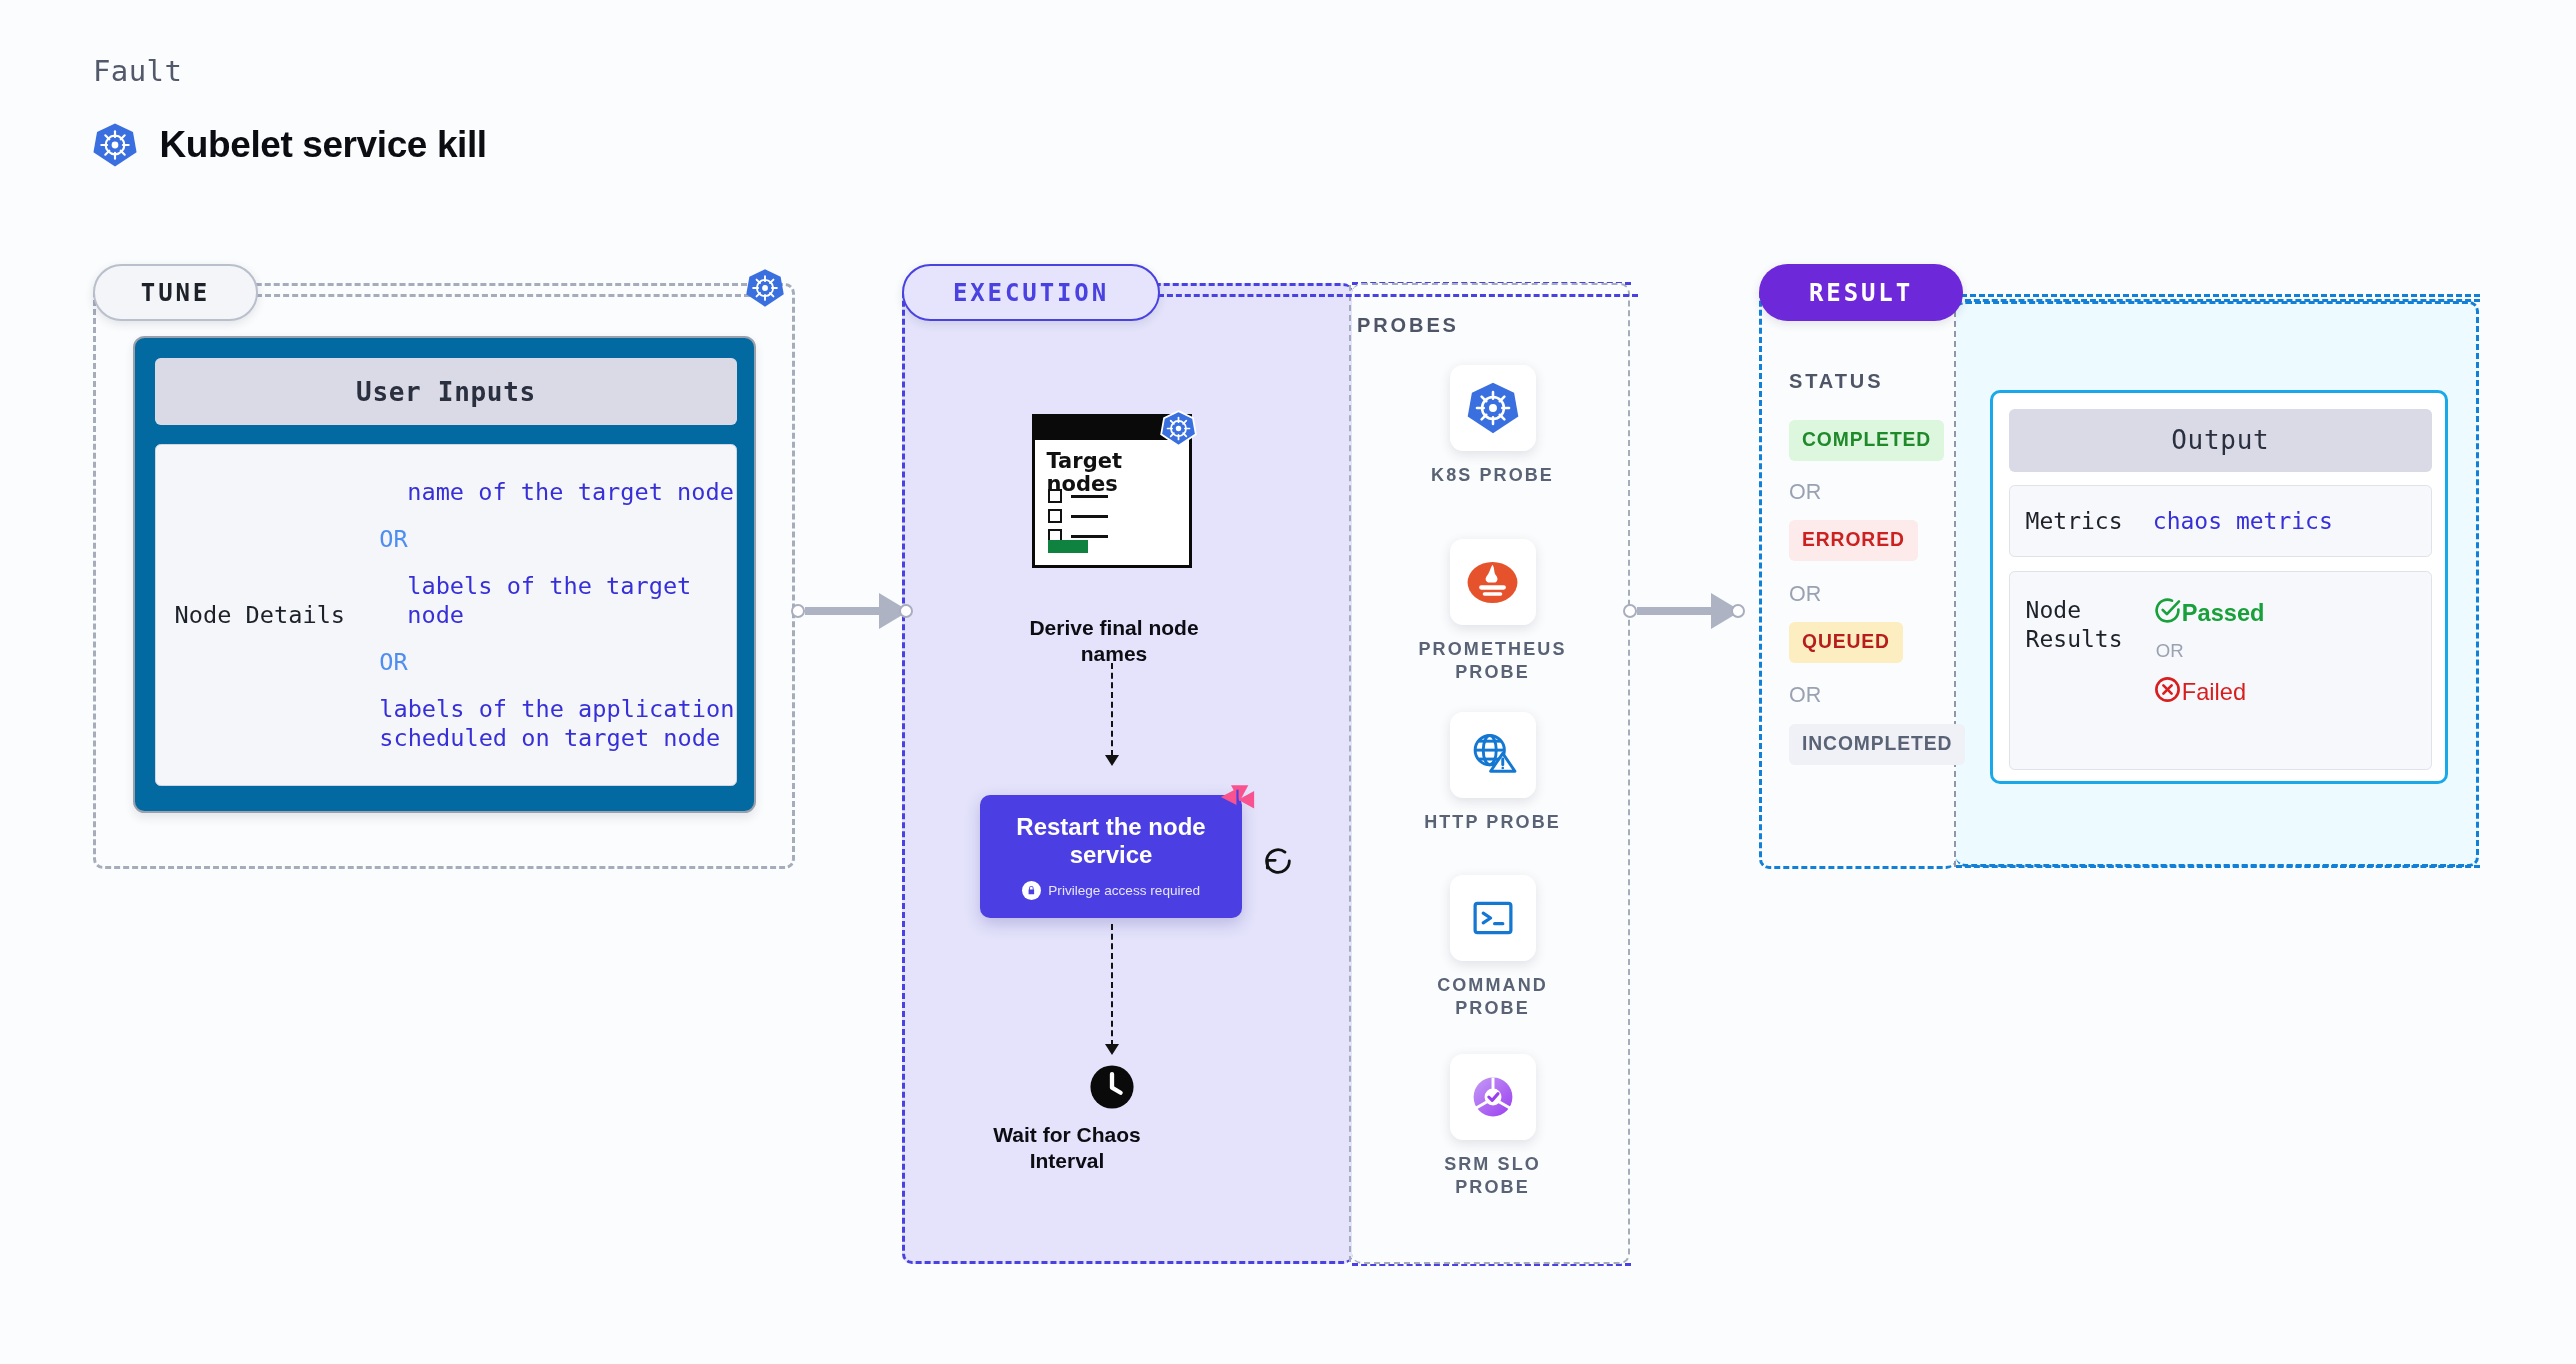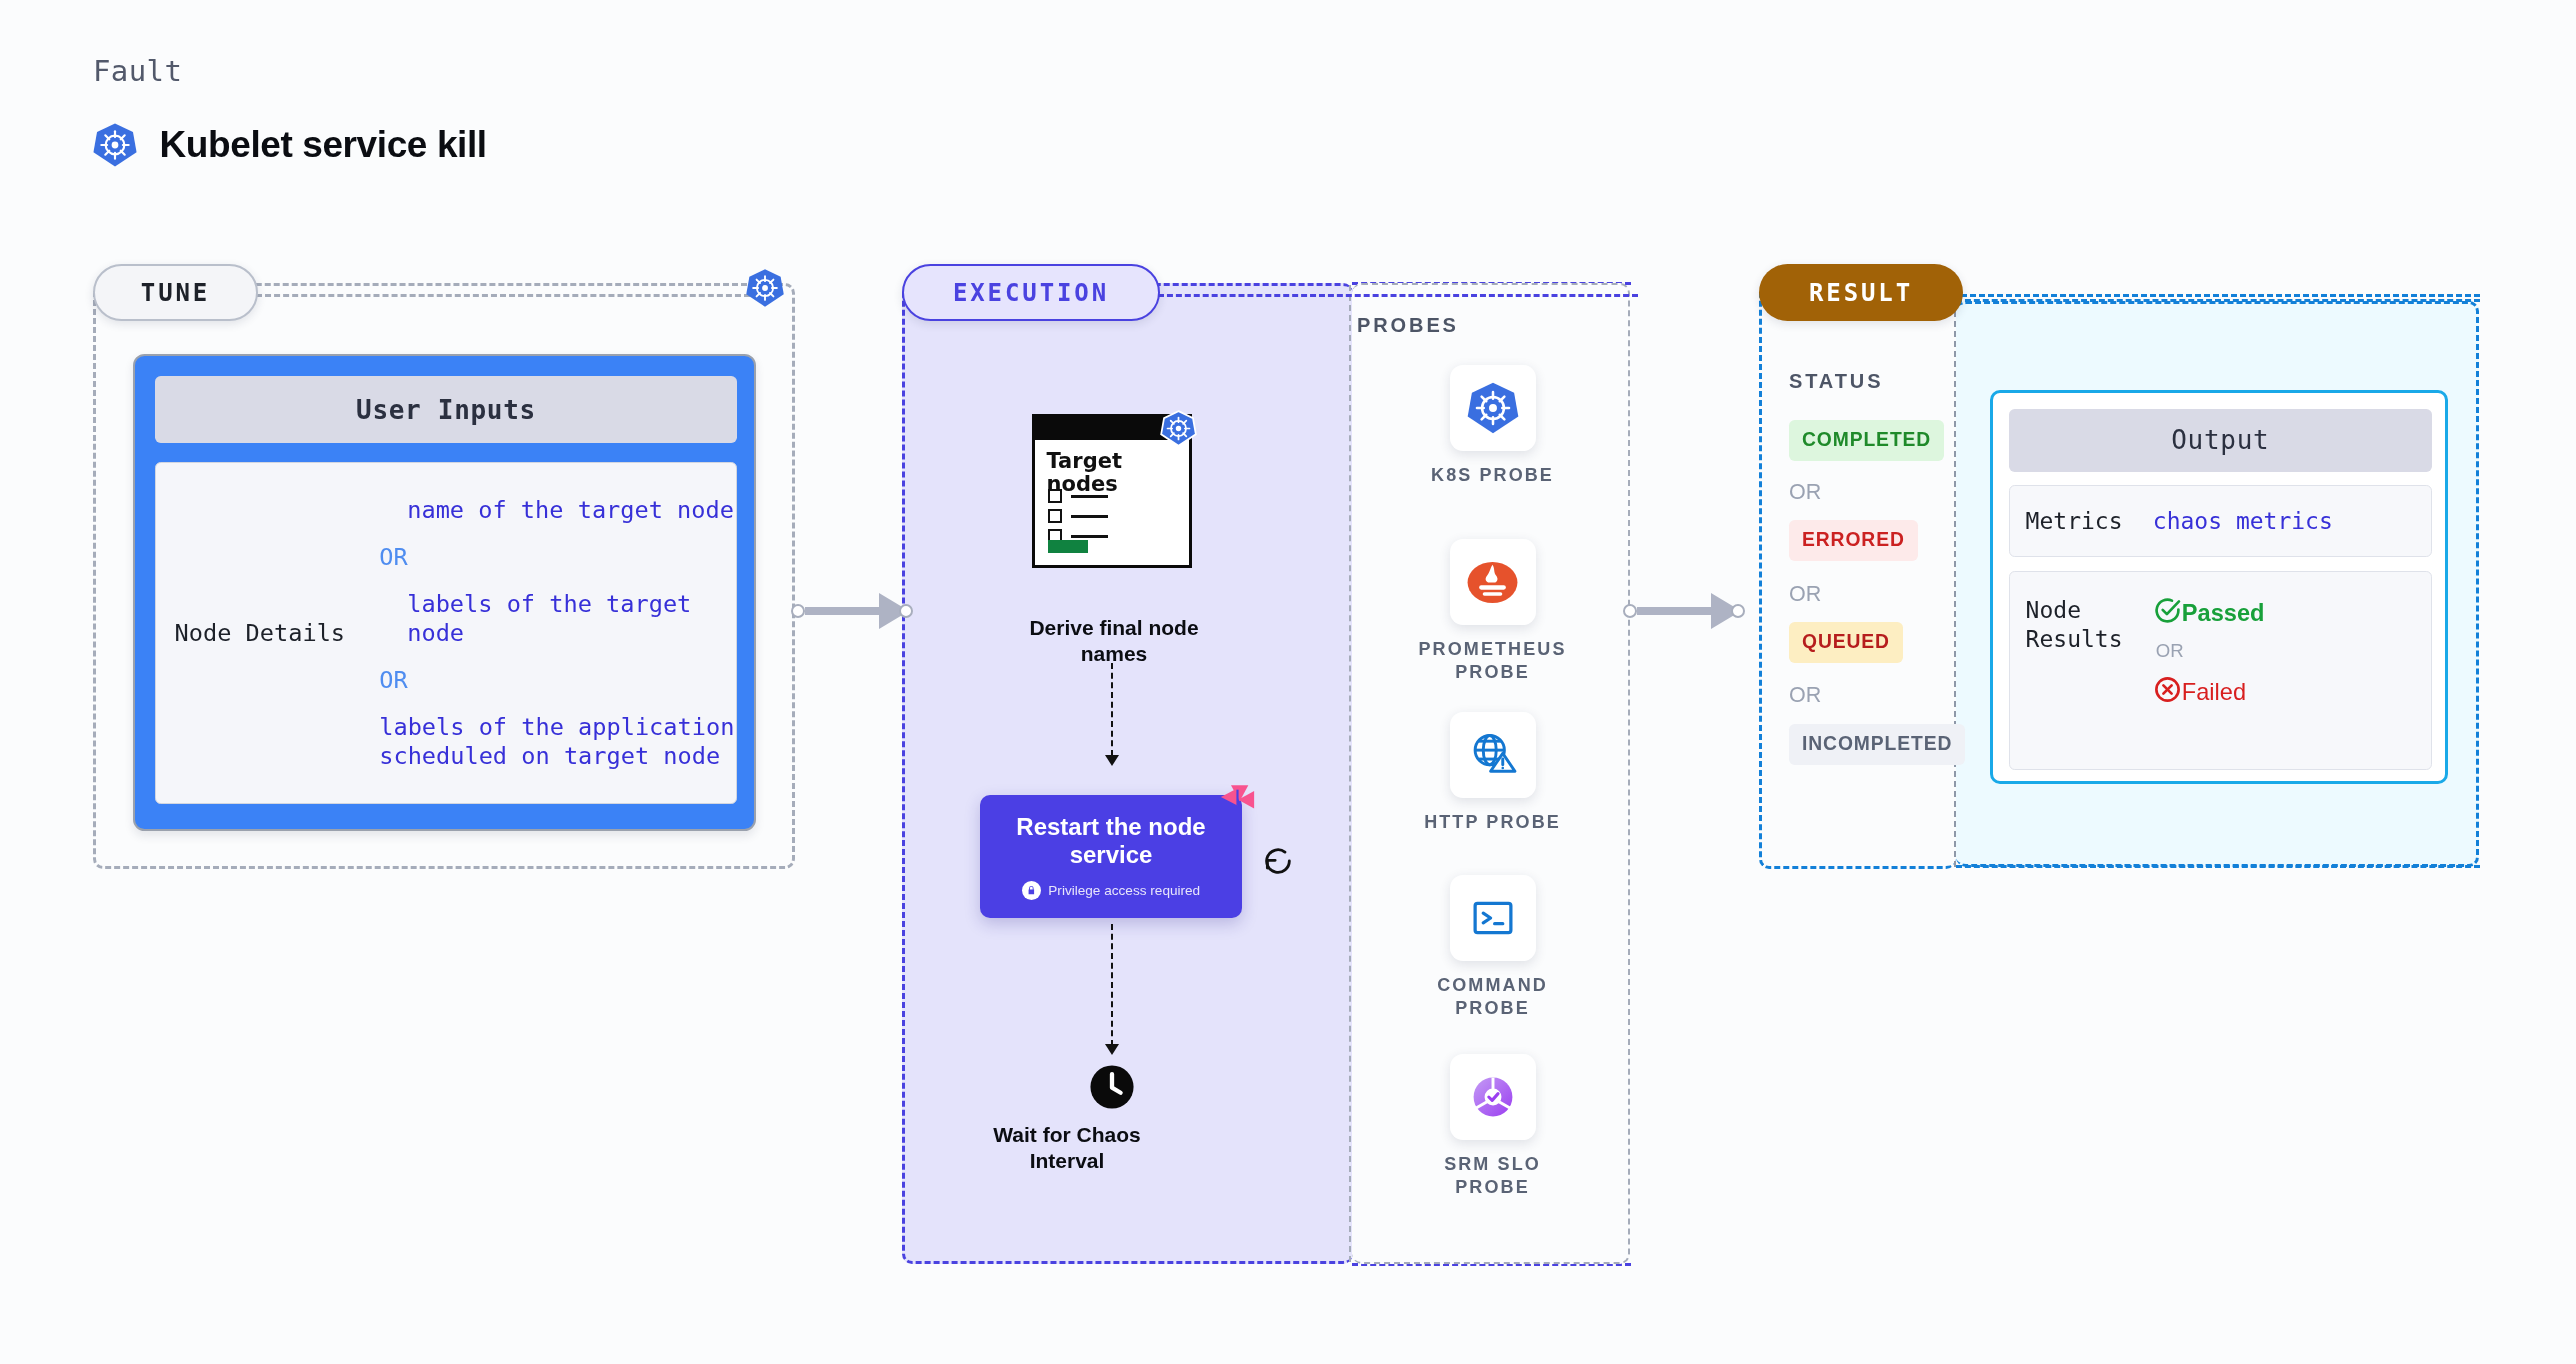--- a/index.html
+++ b/index.html
@@ -83,35 +83,35 @@
   .badge-tune {
     left: 93px; top: 264px; width: 165px; height: 57px;
     background: #f4f5f8; border: 2.1px solid #b9bfcb; color: #1d2129;
   }
   .badge-exec {
     left: 902px; top: 264px; width: 258px; height: 57px;
     background: #e6e4fd; border: 2.9px solid #4a42e0; color: #4a42e0;
   }
   .badge-result {
     left: 1759px; top: 264px; width: 204px; height: 57px;
-    background: #a16207; border: none; color: #ffffff;
+    background: #6d28d9; border: none; color: #ffffff;
   }
 
   .k8s-tune { position: absolute; left: 745px; top: 268px; }
 
   
   .leader { position: absolute; height: 0; }
   .leader-tune { left: 256px; top: 294px; width: 494px; border-top: 3.6px dashed #a5acba; }
   .leader-exec { left: 1158px; top: 294px; width: 480px; border-top: 3.6px dashed #4a42e0; }
   .leader-result { left: 1961px; top: 294px; width: 519px; border-top: 3.6px dashed #1380d8; }
 
   
   .tune-card {
-    position: absolute; left: 133px; top: 354px; width: 623px; height: 477px;
-    background: #3b82f6; border: 2.9px solid #9aa1ad; border-radius: 11.5px;
+    position: absolute; left: 133px; top: 336px; width: 623px; height: 477px;
+    background: #0369a1; border: 2.9px solid #9aa1ad; border-radius: 11.5px;
     box-shadow: 0 4.3px 10px rgba(30,40,70,.10);
   }
   .tune-header {
     position: absolute; left: 20px; top: 20px; width: 582px; height: 67px;
     background: #d9dae6; border-radius: 5.7px;
     display: flex; align-items: center; justify-content: center;
     font-family: "DejaVu Sans Mono", monospace; font-size: 26px; font-weight: 700; color: #2b3040;
     letter-spacing: 0.7px;
   }
   .tune-body {

